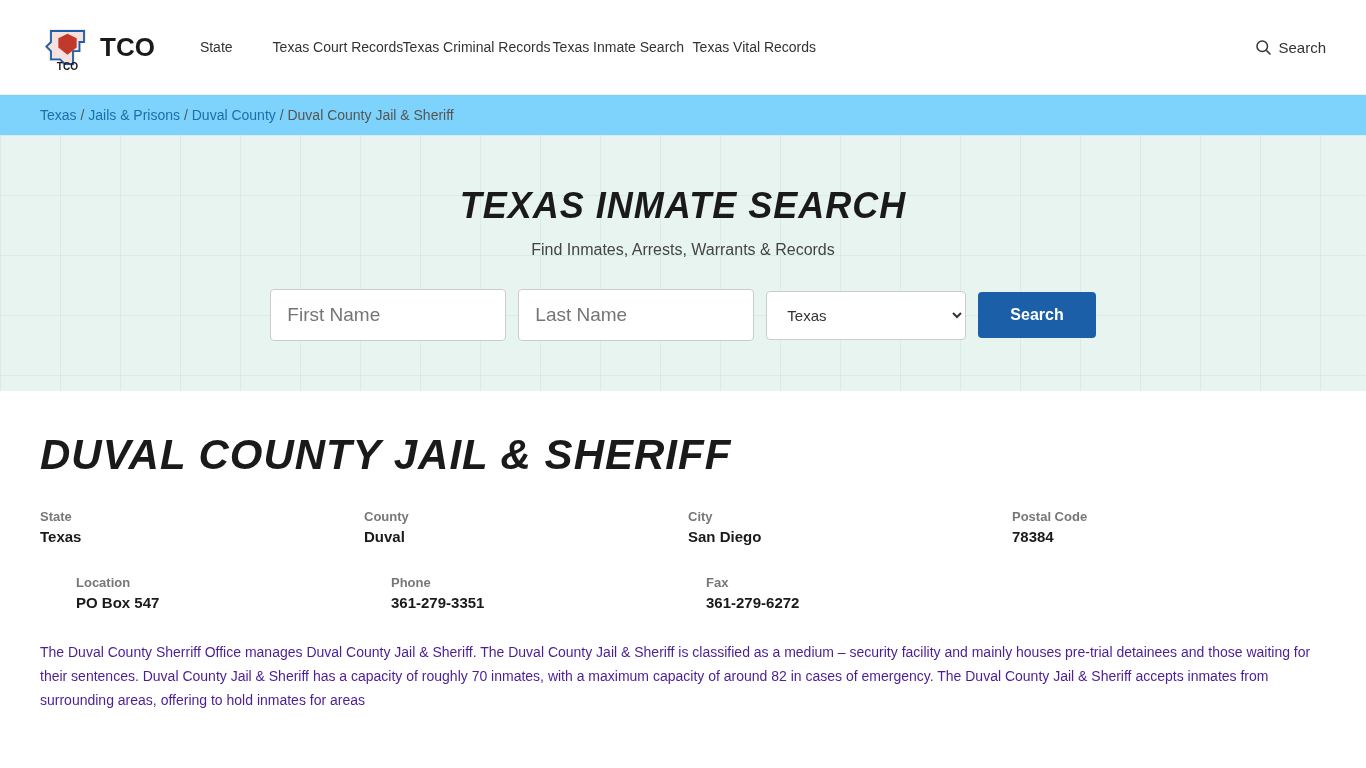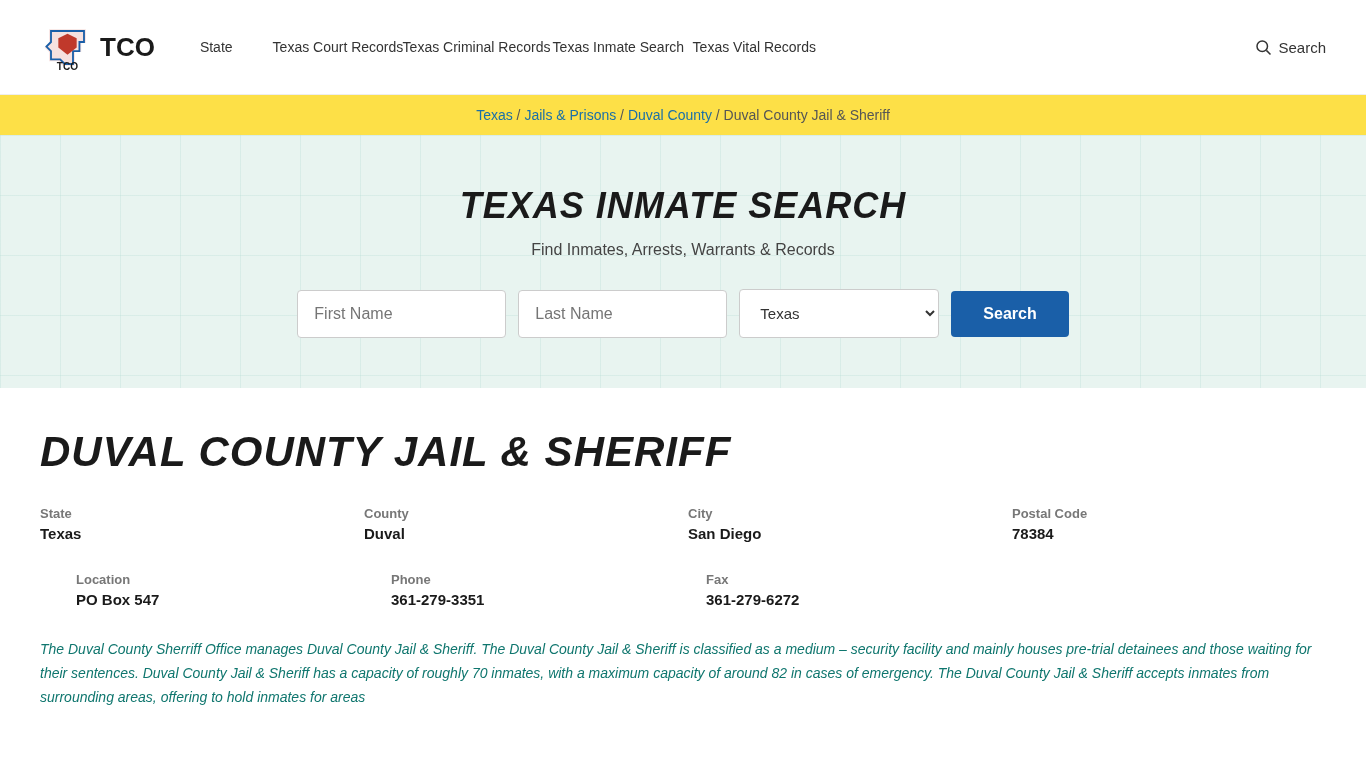--- a/index.html
+++ b/index.html
@@ -56,22 +56,21 @@
     .search-icon-nav {
       width: 18px;
       height: 18px;
     }
 
     
     .breadcrumb {
       padding: 12px 40px;
       font-size: 14px;
       color: #555;
-      background: #fde047;
-      text-align: center;
+      background: #7dd3fc;
     }
     .breadcrumb a {
       color: #1a6fa8;
       text-decoration: none;
     }
     .breadcrumb span { color: #555; }
 
     
     .hero {
       background-color: #e8f4f0;
@@ -96,24 +95,24 @@
       margin-bottom: 30px;
     }
     .search-form {
       display: flex;
       justify-content: center;
       gap: 12px;
       align-items: center;
     }
     .search-form input {
       padding: 14px 16px;
-      font-size: 16px;
+      font-size: 19px;
       border: 1px solid #ccc;
       border-radius: 4px;
-      width: 209px;
+      width: 236px;
       outline: none;
       color: #999;
     }
     .search-form select {
       padding: 14px 16px;
       font-size: 15px;
       border: 1px solid #ccc;
       border-radius: 4px;
       width: 200px;
       outline: none;
@@ -159,22 +158,21 @@
       font-weight: bold;
     }
     .info-item .info-value {
       font-size: 15px;
       font-weight: bold;
       color: #1a1a1a;
     }
     .description {
       font-size: 14px;
       line-height: 1.7;
-      color: #0f766e;
-      font-style: italic;
+      color: #4c1d95;
     }
   </style>
 </head>
 <body>
 
 <header class="header">
   <a class="logo-area" href="#">
     <svg class="logo-svg" viewBox="0 0 60 60" xmlns="http://www.w3.org/2000/svg">
 
       <polygon points="10,10 50,10 50,25 45,25 45,35 38,35 38,50 25,50 20,45 10,45 10,35 5,30 10,25" fill="#c0392b" opacity="0.15"></polygon>

